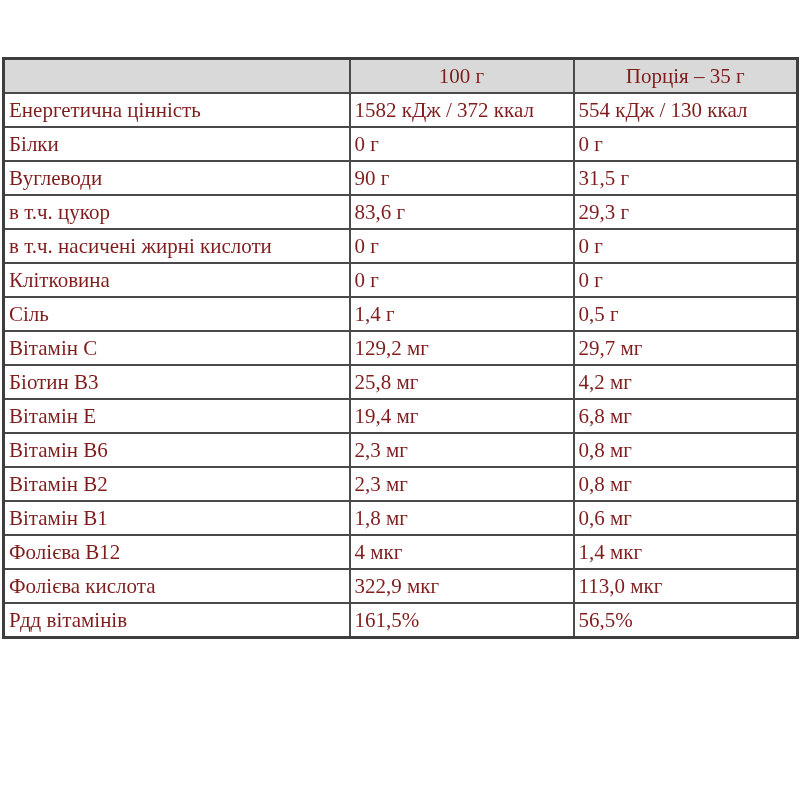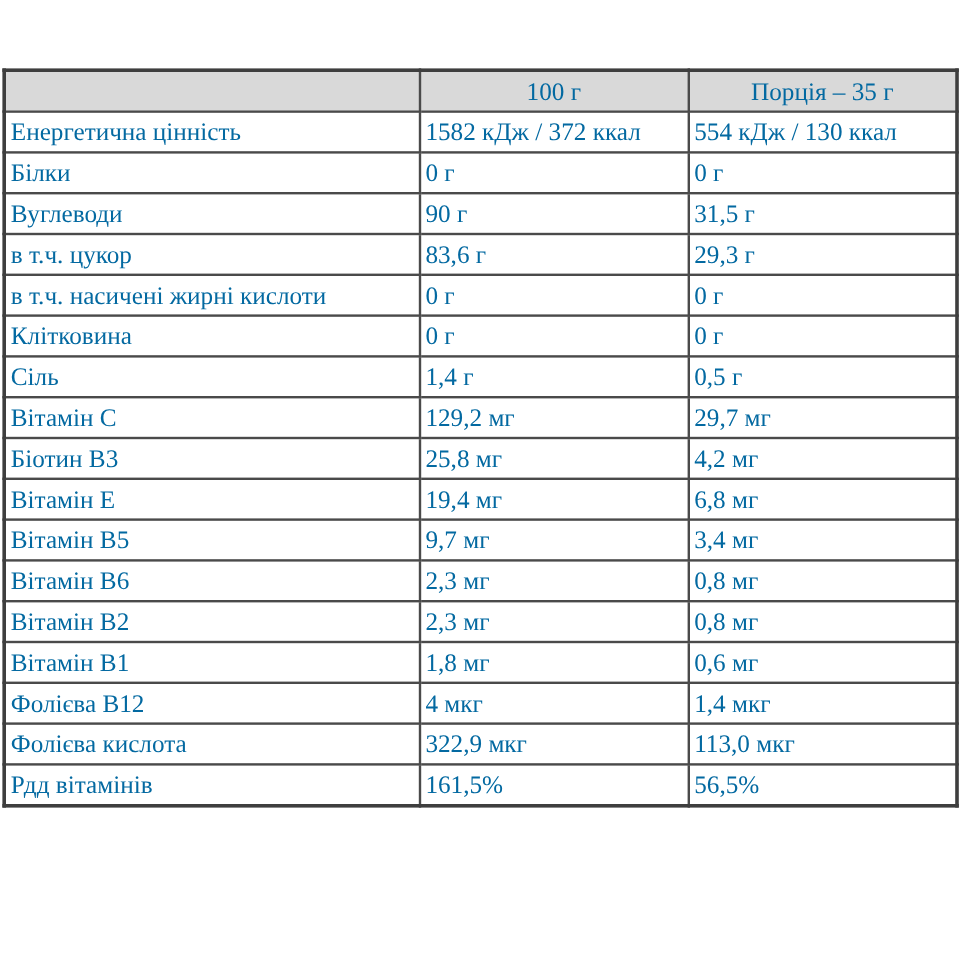--- a/index.html
+++ b/index.html
@@ -11,21 +11,21 @@
     font-family: "Liberation Serif", serif;
   }
   .nutrition-table {
     position: absolute;
     left: 2px;
     top: 57px;
     border-collapse: collapse;
     table-layout: fixed;
     font-family: "Liberation Serif", serif;
     font-size: 21px;
-    color: #0369a1;
+    color: #7f1d1d;
     border: 3px solid #3e3e3e;
   }
   .nutrition-table th,
   .nutrition-table td {
     border: 2px solid #4a4a4a;
     height: 32px;
     padding: 0 4px;
     white-space: nowrap;
     overflow: hidden;
     font-weight: 400;
@@ -105,25 +105,20 @@
       <td>Біотин B3</td>
       <td>25,8 мг</td>
       <td>4,2 мг</td>
     </tr>
     <tr>
       <td>Вітамін E</td>
       <td>19,4 мг</td>
       <td>6,8 мг</td>
     </tr>
     <tr>
-      <td>Вітамін B5</td>
-      <td>9,7 мг</td>
-      <td>3,4 мг</td>
-    </tr>
-    <tr>
       <td>Вітамін B6</td>
       <td>2,3 мг</td>
       <td>0,8 мг</td>
     </tr>
     <tr>
       <td>Вітамін B2</td>
       <td>2,3 мг</td>
       <td>0,8 мг</td>
     </tr>
     <tr>

